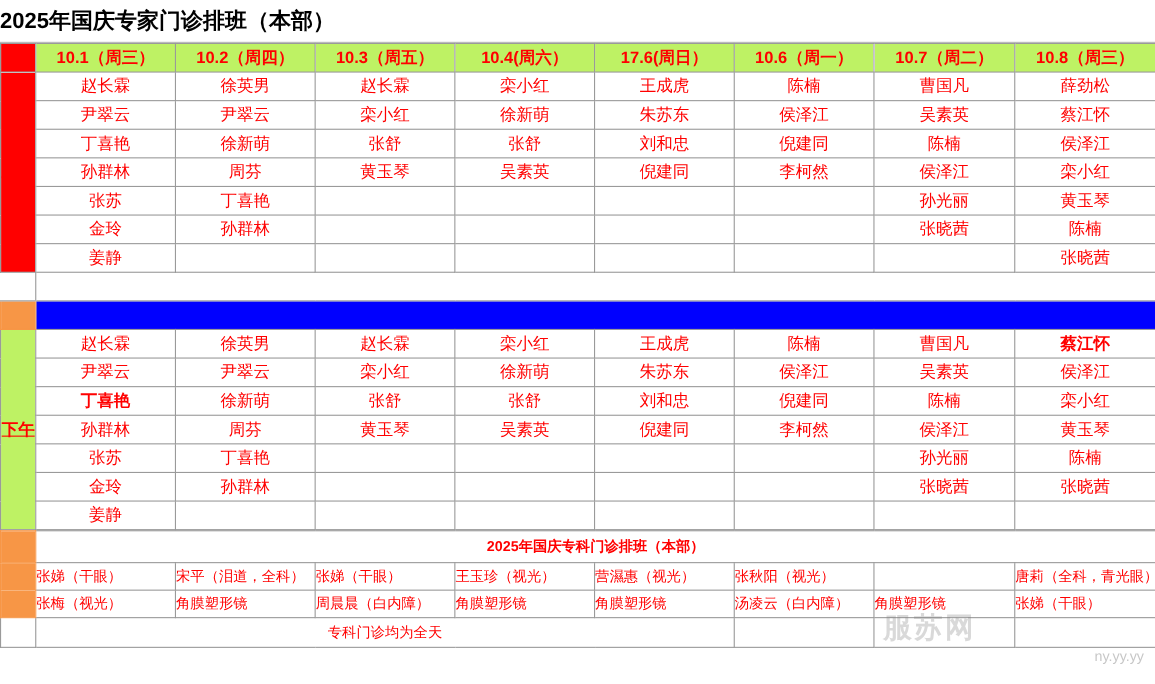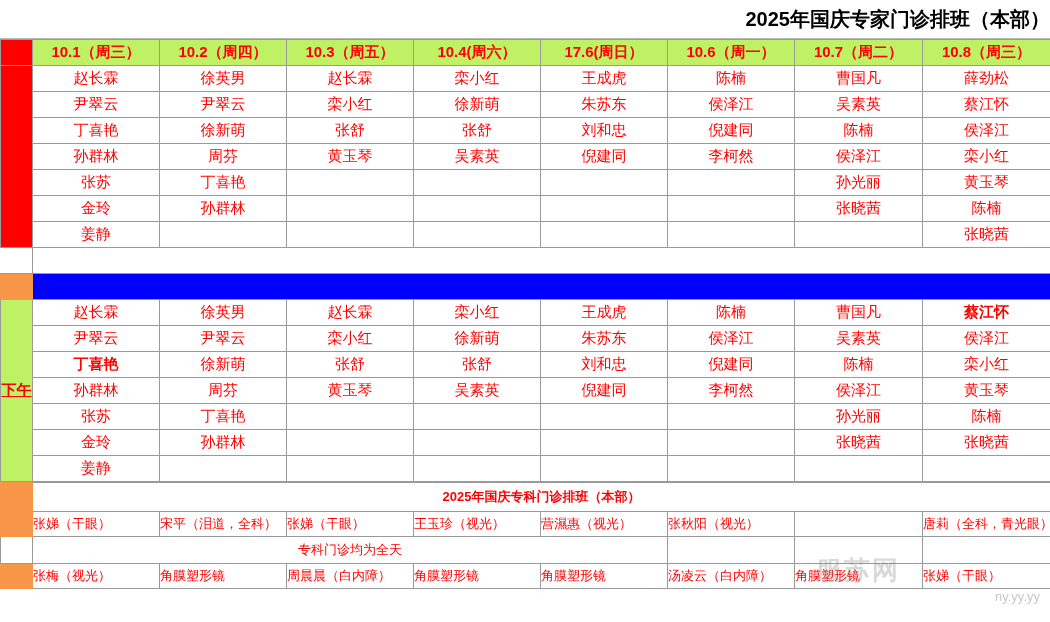--- a/index.html
+++ b/index.html
@@ -7,21 +7,21 @@
     width:1050px;height:622px;
     background:#ffffff;
     font-family:"Liberation Sans","DejaVu Sans",sans-serif;
     overflow:hidden;
   }
   .sheet{position:relative;width:1050px;height:622px;}
 
   
   .title{
     height:38px;line-height:38px;
-    text-align:right;
+    text-align:left;
     font-size:20px;font-weight:bold;color:#000;
     border-bottom:1px solid #b8b8b8;
   }
 
   
   table.grid{
     border-collapse:collapse;
     table-layout:fixed;
     width:1050px;
   }
@@ -88,21 +88,21 @@
   }
   td.noborder{border:none;background:#fff;margin-left:10px;}
   .full-note{
     color:#ff0000;
     font-size:15px;
     text-align:center;
     height:26px;line-height:26px;
   }
   .watermark{
     position:absolute;
-    right:150px;bottom:34px;
+    right:163px;bottom:34px;
     font-size:26px;
     color:rgba(130,130,130,0.30);
     font-weight:bold;
     letter-spacing:2px;
     pointer-events:none;
   }
   .watermark2{
     position:absolute;
     right:10px;bottom:18px;
     font-size:13px;
@@ -321,35 +321,35 @@
         <td>张娣（干眼）</td>
         <td>宋平（泪道，全科）</td>
         <td>张娣（干眼）</td>
         <td>王玉珍（视光）</td>
         <td>营濕惠（视光）</td>
         <td>张秋阳（视光）</td>
         <td class="noborder"></td>
         <td class="noborder">唐莉（全科，青光眼）</td>
       </tr>
       <tr>
-        <td class="noborder"></td>
-        <td colspan="5" class="full-note">专科门诊均为全天</td>
-        <td class="noborder"></td>
-        <td class="noborder"></td>
-        <td class="noborder"></td>
-      </tr>
-      <tr>
         <td class="noborder" style="background:#f79646;border:1px solid #f79646;"></td>
         <td>张梅（视光）</td>
         <td>角膜塑形镜</td>
         <td>周晨晨（白内障）</td>
         <td>角膜塑形镜</td>
         <td>角膜塑形镜</td>
         <td>汤凌云（白内障）</td>
         <td class="noborder">角膜塑形镜</td>
         <td class="noborder">张娣（干眼）</td>
       </tr>
+      <tr>
+        <td class="noborder"></td>
+        <td colspan="5" class="full-note">专科门诊均为全天</td>
+        <td class="noborder"></td>
+        <td class="noborder"></td>
+        <td class="noborder"></td>
+      </tr>
     </tbody>
   </table>
 
   <div class="watermark">服苏网</div>
   <div class="watermark2">ny.yy.yy</div>
 </div>
 
 </body></html>

